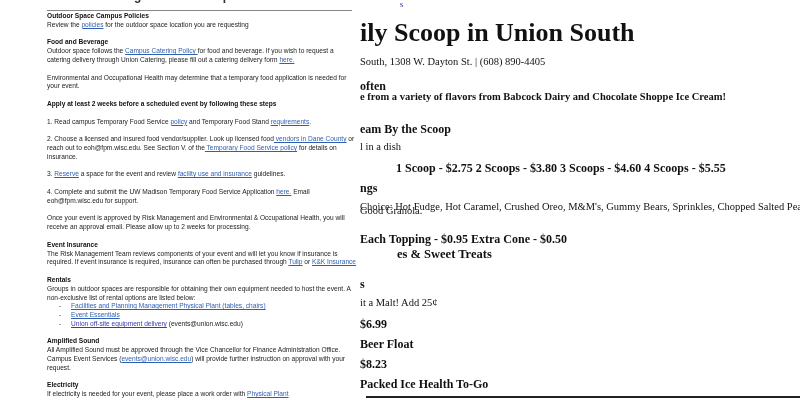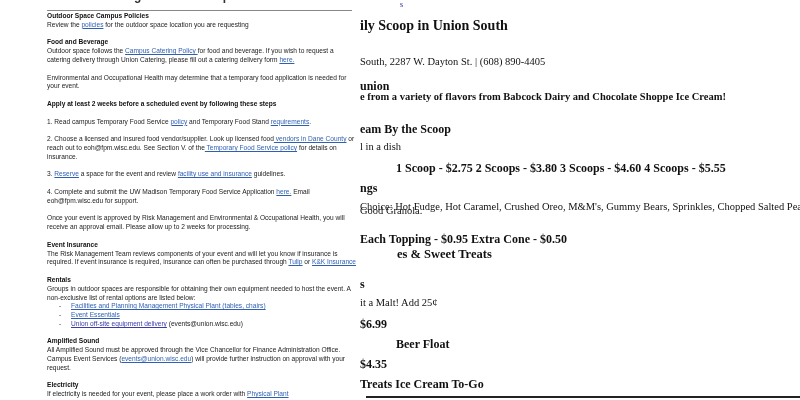--- a/index.html
+++ b/index.html
@@ -32,21 +32,21 @@
     .doc ul li::before { content: "-"; position: absolute; left: 0; }
     .doc .gap { height: 8.8px; }
 
     
     .web {
       position: absolute; left: 360px; top: 0; width: 440px; height: 400px; overflow: hidden;
       font-family: "Liberation Serif", serif; color: #111;
     }
     .web .inner { position: absolute; left: -34px; top: 0; width: 520px; }
     .web .toplink { position: absolute; left: 74px; top: 0px; font-size: 8px; color: #2020a0; }
-    .web h1 { position: absolute; left: 34px; top: 18px; margin: 0; font-size: 14px; font-weight: bold; white-space: nowrap; }
+    .web h1 { position: absolute; left: 34px; top: 18px; margin: 0; font-size: 26px; font-weight: bold; white-space: nowrap; }
     .web .addr { position: absolute; left: 34px; top: 56px; font-size: 10.5px; white-space: nowrap; }
     .web .h3 { position: absolute; left: 34px; top: 79px; font-size: 12px; font-weight: bold; white-space: nowrap; }
     .web .row { position: absolute; left: 34px; white-space: nowrap; }
     .web .txt { font-size: 10.5px; }
     .web .b { font-size: 12px; font-weight: bold; }
     .web .h2 { font-size: 12.5px; font-weight: bold; }
     .web .hr { position: absolute; left: 40px; top: 396px; width: 500px; height: 2px; background: #222; }
   </style>
 </head>
 <body>
@@ -87,32 +87,32 @@
 
     <h4>Electricity</h4>
     <p><span>If electricity is needed for your event, please place a work order with </span><a>Physical Plant</a></p>
   </div>
 </div>
 
 <div class="web">
   <div class="inner">
     <a class="toplink">s</a>
     <h1>ily Scoop in Union South</h1>
-    <div class="addr">South, 2287 W. Dayton St. | (608) 890-4405</div>
-    <div class="h3">union</div>
+    <div class="addr">South, 1308 W. Dayton St. | (608) 890-4405</div>
+    <div class="h3">often</div>
     <div class="row txt" style="top:91px;font-weight:bold;">e from a variety of flavors from Babcock Dairy and Chocolate Shoppe Ice Cream!</div>
     <div class="row b" style="top:122px;">eam By the Scoop</div>
     <div class="row txt" style="top:141px;">l in a dish</div>
     <div class="row b" style="top:161px;margin-left:36px;">1 Scoop - $2.75 2 Scoops - $3.80 3 Scoops - $4.60 4 Scoops - $5.55</div>
     <div class="row b" style="top:181px;">ngs</div>
     <div class="row txt" style="top:201px;">Choice: Hot Fudge, Hot Caramel, Crushed Oreo, M&amp;M's, Gummy Bears, Sprinkles, Chopped Salted Peanuts,</div>
     <div class="row txt" style="top:205px;"> Good Granola.</div>
     <div class="row b" style="top:232px;">Each Topping - $0.95 Extra Cone - $0.50</div>
     <div class="row h2" style="top:247px;margin-left:37px;">es &amp; Sweet Treats</div>
     <div class="row b" style="top:277px;">s</div>
     <div class="row txt" style="top:297px;text-align:right;">it a Malt! Add 25¢</div>
     <div class="row b" style="top:317px;">$6.99</div>
-    <div class="row b" style="top:337px;margin-left:36px;">Beer Float</div>
-    <div class="row b" style="top:357px;">$4.35</div>
-    <div class="row b" style="top:377px;">Treats Ice Cream To-Go</div>
+    <div class="row b" style="top:337px;">Beer Float</div>
+    <div class="row b" style="top:357px;">$8.23</div>
+    <div class="row b" style="top:377px;">Packed Ice Health To-Go</div>
     <div class="hr"></div>
   </div>
 </div>
 
 </body></html>

